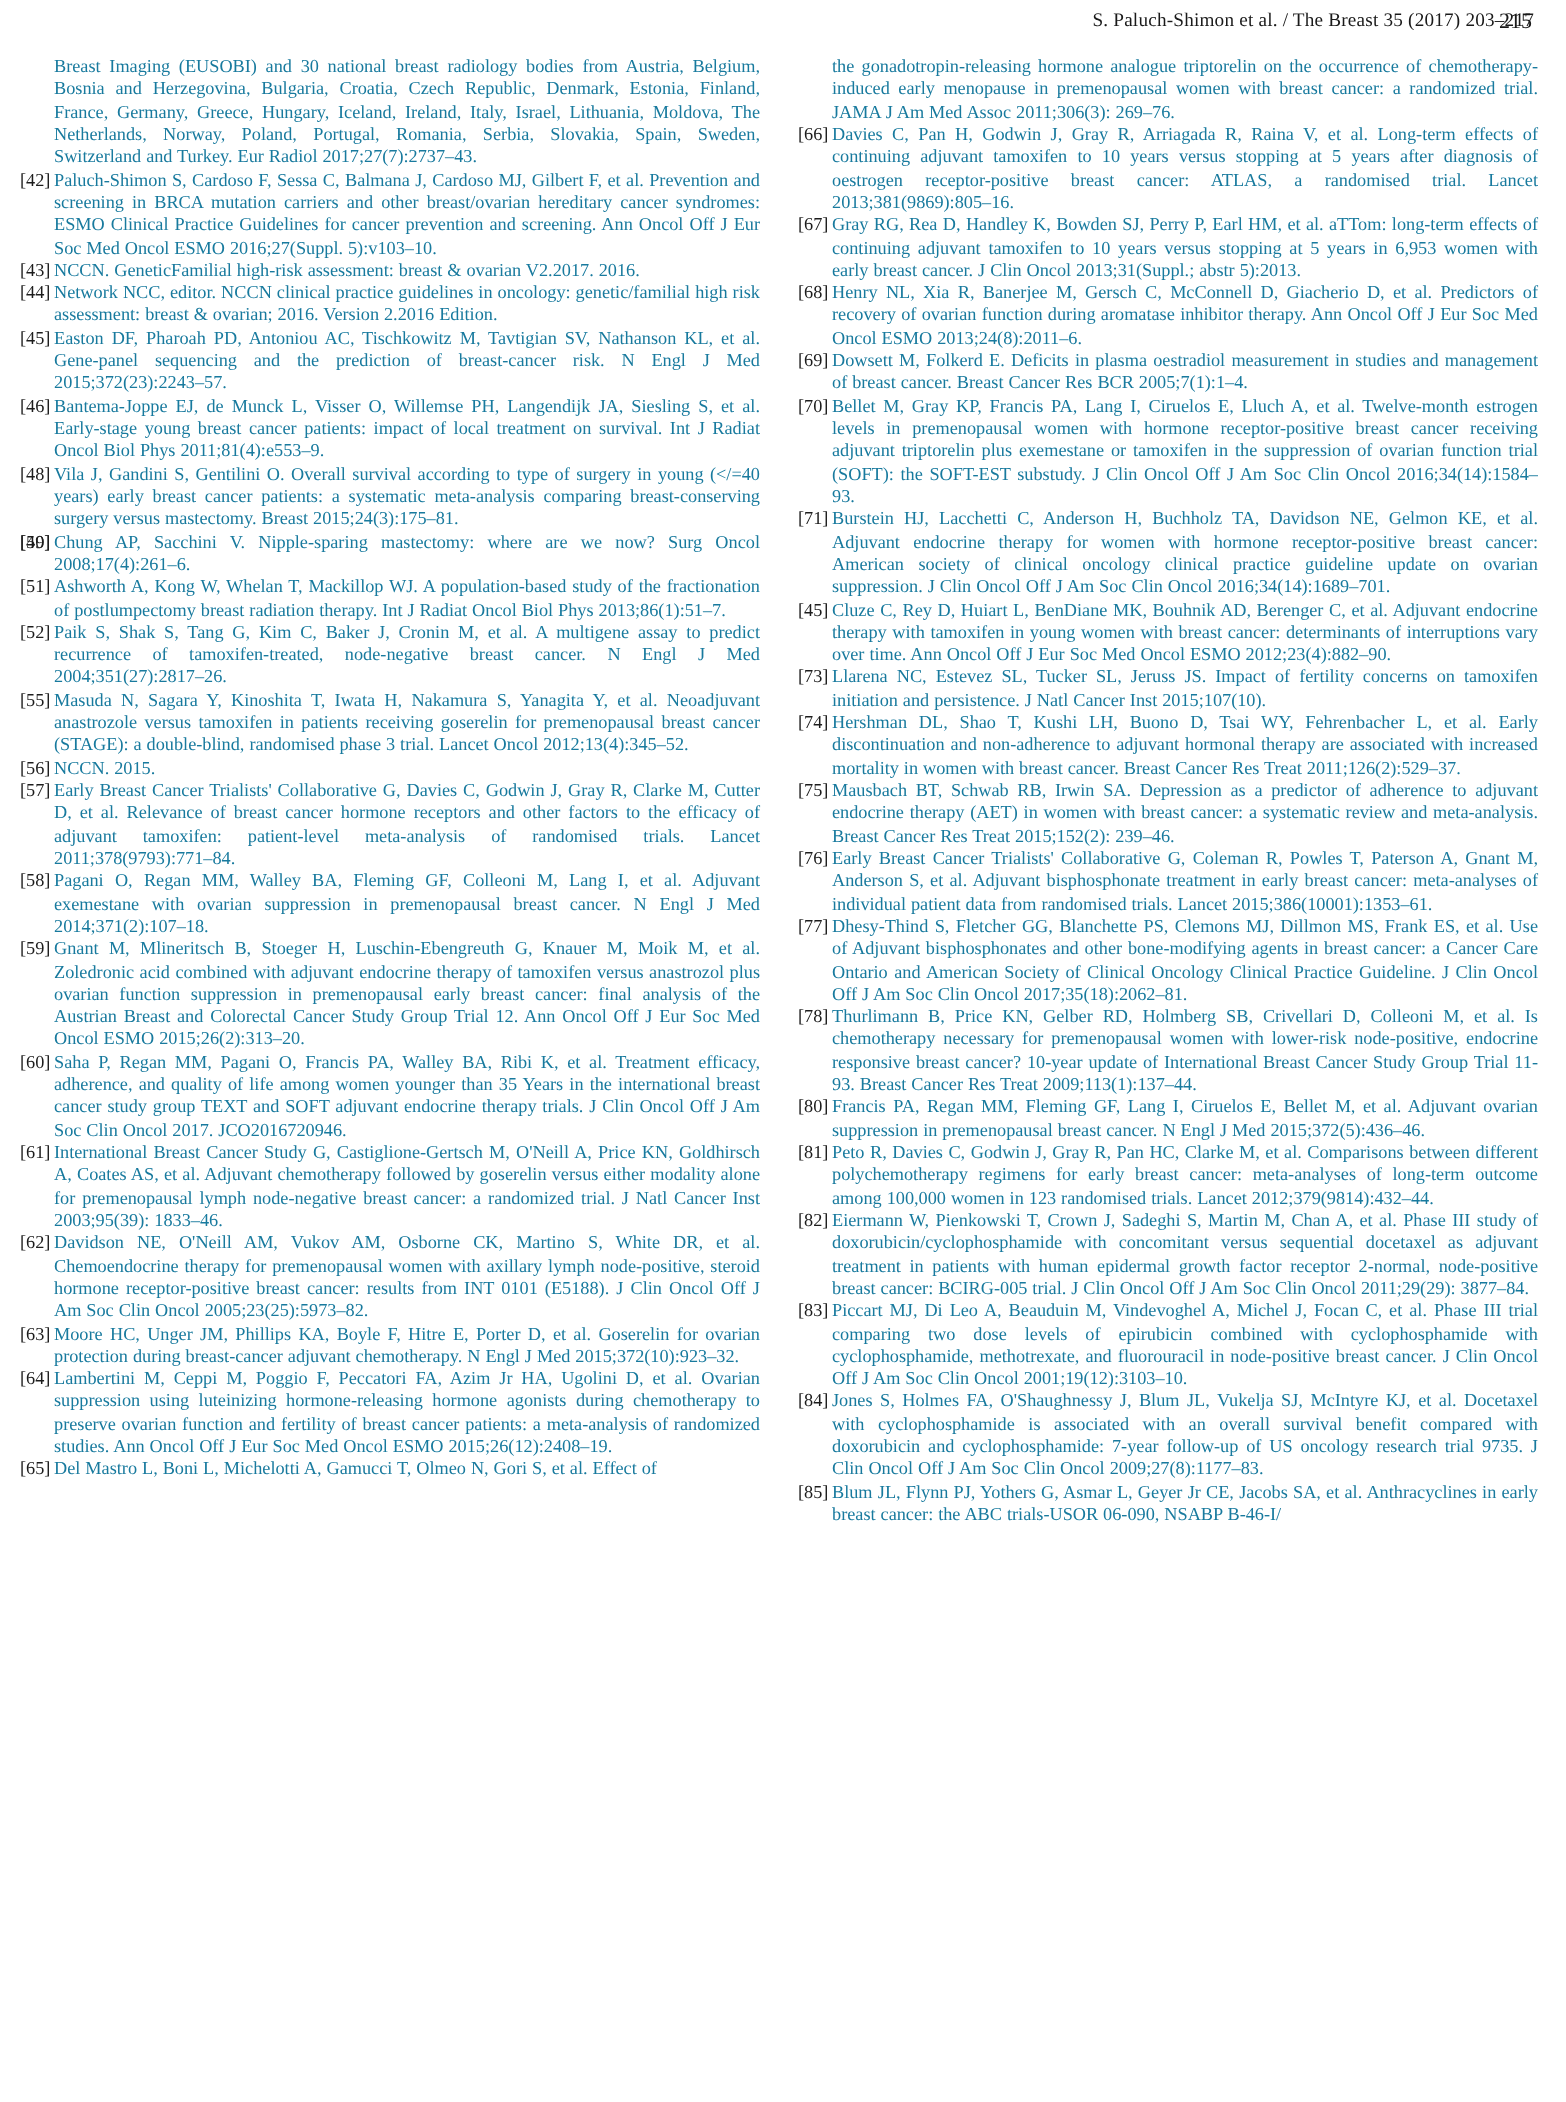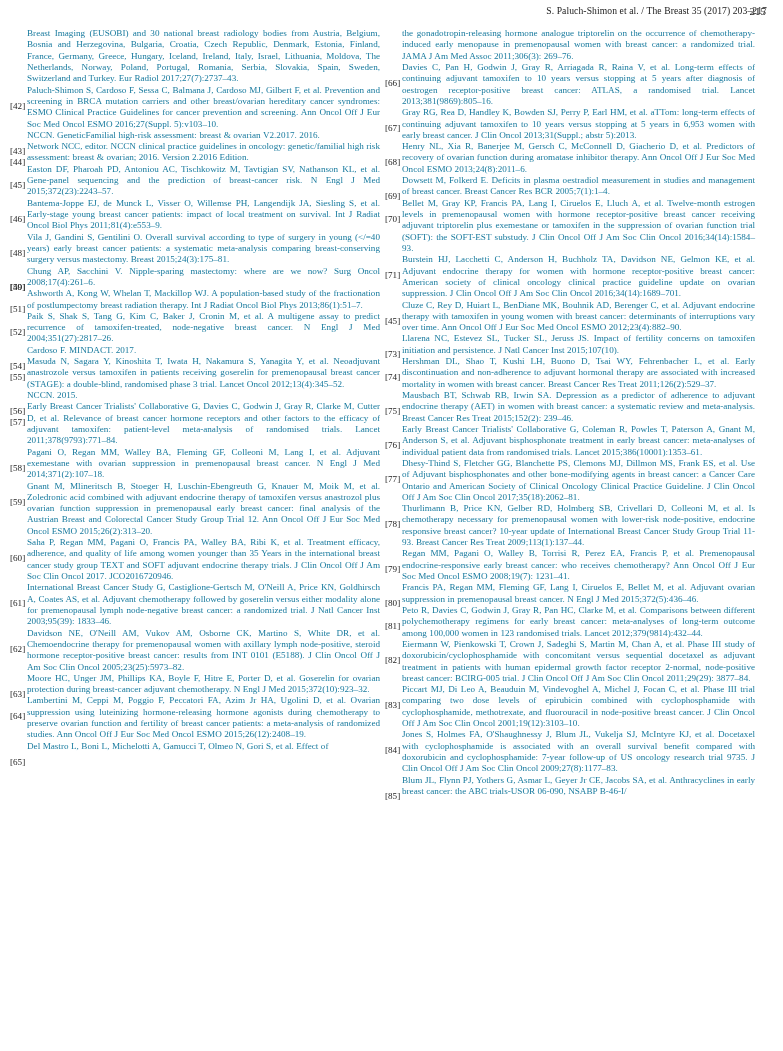--- a/index.html
+++ b/index.html
@@ -23,37 +23,37 @@
   }
   .page-number {
     position: absolute;
     right: 17px; top: 0;
     font-size: 11px;
     font-style: normal;
     color: #1a1a1a;
   }
   .columns {
     display: flex;
-    gap: 5px;
+    gap: 19px;
     padding: 9px 14px 0 10px;
   }
   .col { width: 370px; }
   .ref {
     margin: 0;
     position: relative;
     padding-left: 17px;
     text-align: justify;
     font-size: 9.15px;
     line-height: 11.32px;
     color: #187a9e;
     word-spacing: 0.2px;
   }
   .ref .ref-num {
     position: absolute;
-    left: 0; top: 16px;
+    left: 0; top: 0;
     color: #1c1c1c;
   }
 </style>
 </head>
 <body>
 
 <div class="page-header">
   <div class="running-title">S. Paluch-Shimon et al. / The Breast 35 (2017) 203–217</div>
   <div class="page-number">215</div>
 </div>
@@ -64,21 +64,20 @@
       <p class="ref"><span class="ref-num">[42]</span><span>Paluch-Shimon S, Cardoso F, Sessa C, Balmana J, Cardoso MJ, Gilbert F, et al. Prevention and screening in BRCA mutation carriers and other breast/ovarian hereditary cancer syndromes: ESMO Clinical Practice Guidelines for cancer prevention and screening. Ann Oncol Off J Eur Soc Med Oncol ESMO 2016;27(Suppl. 5):v103–10.</span></p>
       <p class="ref"><span class="ref-num">[43]</span><span>NCCN. GeneticFamilial high-risk assessment: breast &amp; ovarian V2.2017. 2016.</span></p>
       <p class="ref"><span class="ref-num">[44]</span><span>Network NCC, editor. NCCN clinical practice guidelines in oncology: genetic/familial high risk assessment: breast &amp; ovarian; 2016. Version 2.2016 Edition.</span></p>
       <p class="ref"><span class="ref-num">[45]</span><span>Easton DF, Pharoah PD, Antoniou AC, Tischkowitz M, Tavtigian SV, Nathanson KL, et al. Gene-panel sequencing and the prediction of breast-cancer risk. N Engl J Med 2015;372(23):2243–57.</span></p>
       <p class="ref"><span class="ref-num">[46]</span><span>Bantema-Joppe EJ, de Munck L, Visser O, Willemse PH, Langendijk JA, Siesling S, et al. Early-stage young breast cancer patients: impact of local treatment on survival. Int J Radiat Oncol Biol Phys 2011;81(4):e553–9.</span></p>
       <p class="ref"><span class="ref-num">[48]</span><span>Vila J, Gandini S, Gentilini O. Overall survival according to type of surgery in young (&lt;/=40 years) early breast cancer patients: a systematic meta-analysis comparing breast-conserving surgery versus mastectomy. Breast 2015;24(3):175–81.</span></p>
       <p class="ref"><span class="ref-num">[49]</span></p>
       <p class="ref"><span class="ref-num">[50]</span><span>Chung AP, Sacchini V. Nipple-sparing mastectomy: where are we now? Surg Oncol 2008;17(4):261–6.</span></p>
       <p class="ref"><span class="ref-num">[51]</span><span>Ashworth A, Kong W, Whelan T, Mackillop WJ. A population-based study of the fractionation of postlumpectomy breast radiation therapy. Int J Radiat Oncol Biol Phys 2013;86(1):51–7.</span></p>
       <p class="ref"><span class="ref-num">[52]</span><span>Paik S, Shak S, Tang G, Kim C, Baker J, Cronin M, et al. A multigene assay to predict recurrence of tamoxifen-treated, node-negative breast cancer. N Engl J Med 2004;351(27):2817–26.</span></p>
-      <p class="ref"><span class="ref-num">[54]</span><span>Cardoso F. MINDACT. 2017.</span></p>
       <p class="ref"><span class="ref-num">[55]</span><span>Masuda N, Sagara Y, Kinoshita T, Iwata H, Nakamura S, Yanagita Y, et al. Neoadjuvant anastrozole versus tamoxifen in patients receiving goserelin for premenopausal breast cancer (STAGE): a double-blind, randomised phase 3 trial. Lancet Oncol 2012;13(4):345–52.</span></p>
       <p class="ref"><span class="ref-num">[56]</span><span>NCCN. 2015.</span></p>
       <p class="ref"><span class="ref-num">[57]</span><span>Early Breast Cancer Trialists' Collaborative G, Davies C, Godwin J, Gray R, Clarke M, Cutter D, et al. Relevance of breast cancer hormone receptors and other factors to the efficacy of adjuvant tamoxifen: patient-level meta-analysis of randomised trials. Lancet 2011;378(9793):771–84.</span></p>
       <p class="ref"><span class="ref-num">[58]</span><span>Pagani O, Regan MM, Walley BA, Fleming GF, Colleoni M, Lang I, et al. Adjuvant exemestane with ovarian suppression in premenopausal breast cancer. N Engl J Med 2014;371(2):107–18.</span></p>
       <p class="ref"><span class="ref-num">[59]</span><span>Gnant M, Mlineritsch B, Stoeger H, Luschin-Ebengreuth G, Knauer M, Moik M, et al. Zoledronic acid combined with adjuvant endocrine therapy of tamoxifen versus anastrozol plus ovarian function suppression in premenopausal early breast cancer: final analysis of the Austrian Breast and Colorectal Cancer Study Group Trial 12. Ann Oncol Off J Eur Soc Med Oncol ESMO 2015;26(2):313–20.</span></p>
       <p class="ref"><span class="ref-num">[60]</span><span>Saha P, Regan MM, Pagani O, Francis PA, Walley BA, Ribi K, et al. Treatment efficacy, adherence, and quality of life among women younger than 35 Years in the international breast cancer study group TEXT and SOFT adjuvant endocrine therapy trials. J Clin Oncol Off J Am Soc Clin Oncol 2017. JCO2016720946.</span></p>
       <p class="ref"><span class="ref-num">[61]</span><span>International Breast Cancer Study G, Castiglione-Gertsch M, O'Neill A, Price KN, Goldhirsch A, Coates AS, et al. Adjuvant chemotherapy followed by goserelin versus either modality alone for premenopausal lymph node-negative breast cancer: a randomized trial. J Natl Cancer Inst 2003;95(39): 1833–46.</span></p>
       <p class="ref"><span class="ref-num">[62]</span><span>Davidson NE, O'Neill AM, Vukov AM, Osborne CK, Martino S, White DR, et al. Chemoendocrine therapy for premenopausal women with axillary lymph node-positive, steroid hormone receptor-positive breast cancer: results from INT 0101 (E5188). J Clin Oncol Off J Am Soc Clin Oncol 2005;23(25):5973–82.</span></p>
       <p class="ref"><span class="ref-num">[63]</span><span>Moore HC, Unger JM, Phillips KA, Boyle F, Hitre E, Porter D, et al. Goserelin for ovarian protection during breast-cancer adjuvant chemotherapy. N Engl J Med 2015;372(10):923–32.</span></p>
       <p class="ref"><span class="ref-num">[64]</span><span>Lambertini M, Ceppi M, Poggio F, Peccatori FA, Azim Jr HA, Ugolini D, et al. Ovarian suppression using luteinizing hormone-releasing hormone agonists during chemotherapy to preserve ovarian function and fertility of breast cancer patients: a meta-analysis of randomized studies. Ann Oncol Off J Eur Soc Med Oncol ESMO 2015;26(12):2408–19.</span></p>
@@ -92,21 +91,20 @@
       <p class="ref"><span class="ref-num">[69]</span><span>Dowsett M, Folkerd E. Deficits in plasma oestradiol measurement in studies and management of breast cancer. Breast Cancer Res BCR 2005;7(1):1–4.</span></p>
       <p class="ref"><span class="ref-num">[70]</span><span>Bellet M, Gray KP, Francis PA, Lang I, Ciruelos E, Lluch A, et al. Twelve-month estrogen levels in premenopausal women with hormone receptor-positive breast cancer receiving adjuvant triptorelin plus exemestane or tamoxifen in the suppression of ovarian function trial (SOFT): the SOFT-EST substudy. J Clin Oncol Off J Am Soc Clin Oncol 2016;34(14):1584–93.</span></p>
       <p class="ref"><span class="ref-num">[71]</span><span>Burstein HJ, Lacchetti C, Anderson H, Buchholz TA, Davidson NE, Gelmon KE, et al. Adjuvant endocrine therapy for women with hormone receptor-positive breast cancer: American society of clinical oncology clinical practice guideline update on ovarian suppression. J Clin Oncol Off J Am Soc Clin Oncol 2016;34(14):1689–701.</span></p>
       <p class="ref"><span class="ref-num">[45]</span><span>Cluze C, Rey D, Huiart L, BenDiane MK, Bouhnik AD, Berenger C, et al. Adjuvant endocrine therapy with tamoxifen in young women with breast cancer: determinants of interruptions vary over time. Ann Oncol Off J Eur Soc Med Oncol ESMO 2012;23(4):882–90.</span></p>
       <p class="ref"><span class="ref-num">[73]</span><span>Llarena NC, Estevez SL, Tucker SL, Jeruss JS. Impact of fertility concerns on tamoxifen initiation and persistence. J Natl Cancer Inst 2015;107(10).</span></p>
       <p class="ref"><span class="ref-num">[74]</span><span>Hershman DL, Shao T, Kushi LH, Buono D, Tsai WY, Fehrenbacher L, et al. Early discontinuation and non-adherence to adjuvant hormonal therapy are associated with increased mortality in women with breast cancer. Breast Cancer Res Treat 2011;126(2):529–37.</span></p>
       <p class="ref"><span class="ref-num">[75]</span><span>Mausbach BT, Schwab RB, Irwin SA. Depression as a predictor of adherence to adjuvant endocrine therapy (AET) in women with breast cancer: a systematic review and meta-analysis. Breast Cancer Res Treat 2015;152(2): 239–46.</span></p>
       <p class="ref"><span class="ref-num">[76]</span><span>Early Breast Cancer Trialists' Collaborative G, Coleman R, Powles T, Paterson A, Gnant M, Anderson S, et al. Adjuvant bisphosphonate treatment in early breast cancer: meta-analyses of individual patient data from randomised trials. Lancet 2015;386(10001):1353–61.</span></p>
       <p class="ref"><span class="ref-num">[77]</span><span>Dhesy-Thind S, Fletcher GG, Blanchette PS, Clemons MJ, Dillmon MS, Frank ES, et al. Use of Adjuvant bisphosphonates and other bone-modifying agents in breast cancer: a Cancer Care Ontario and American Society of Clinical Oncology Clinical Practice Guideline. J Clin Oncol Off J Am Soc Clin Oncol 2017;35(18):2062–81.</span></p>
       <p class="ref"><span class="ref-num">[78]</span><span>Thurlimann B, Price KN, Gelber RD, Holmberg SB, Crivellari D, Colleoni M, et al. Is chemotherapy necessary for premenopausal women with lower-risk node-positive, endocrine responsive breast cancer? 10-year update of International Breast Cancer Study Group Trial 11-93. Breast Cancer Res Treat 2009;113(1):137–44.</span></p>
-      <p class="ref"><span class="ref-num">[79]</span><span>Regan MM, Pagani O, Walley B, Torrisi R, Perez EA, Francis P, et al. Premenopausal endocrine-responsive early breast cancer: who receives chemotherapy? Ann Oncol Off J Eur Soc Med Oncol ESMO 2008;19(7): 1231–41.</span></p>
       <p class="ref"><span class="ref-num">[80]</span><span>Francis PA, Regan MM, Fleming GF, Lang I, Ciruelos E, Bellet M, et al. Adjuvant ovarian suppression in premenopausal breast cancer. N Engl J Med 2015;372(5):436–46.</span></p>
       <p class="ref"><span class="ref-num">[81]</span><span>Peto R, Davies C, Godwin J, Gray R, Pan HC, Clarke M, et al. Comparisons between different polychemotherapy regimens for early breast cancer: meta-analyses of long-term outcome among 100,000 women in 123 randomised trials. Lancet 2012;379(9814):432–44.</span></p>
       <p class="ref"><span class="ref-num">[82]</span><span>Eiermann W, Pienkowski T, Crown J, Sadeghi S, Martin M, Chan A, et al. Phase III study of doxorubicin/cyclophosphamide with concomitant versus sequential docetaxel as adjuvant treatment in patients with human epidermal growth factor receptor 2-normal, node-positive breast cancer: BCIRG-005 trial. J Clin Oncol Off J Am Soc Clin Oncol 2011;29(29): 3877–84.</span></p>
       <p class="ref"><span class="ref-num">[83]</span><span>Piccart MJ, Di Leo A, Beauduin M, Vindevoghel A, Michel J, Focan C, et al. Phase III trial comparing two dose levels of epirubicin combined with cyclophosphamide with cyclophosphamide, methotrexate, and fluorouracil in node-positive breast cancer. J Clin Oncol Off J Am Soc Clin Oncol 2001;19(12):3103–10.</span></p>
       <p class="ref"><span class="ref-num">[84]</span><span>Jones S, Holmes FA, O'Shaughnessy J, Blum JL, Vukelja SJ, McIntyre KJ, et al. Docetaxel with cyclophosphamide is associated with an overall survival benefit compared with doxorubicin and cyclophosphamide: 7-year follow-up of US oncology research trial 9735. J Clin Oncol Off J Am Soc Clin Oncol 2009;27(8):1177–83.</span></p>
       <p class="ref"><span class="ref-num">[85]</span><span>Blum JL, Flynn PJ, Yothers G, Asmar L, Geyer Jr CE, Jacobs SA, et al. Anthracyclines in early breast cancer: the ABC trials-USOR 06-090, NSABP B-46-I/</span></p>
     </div>
 </div>
 
 </body></html>

